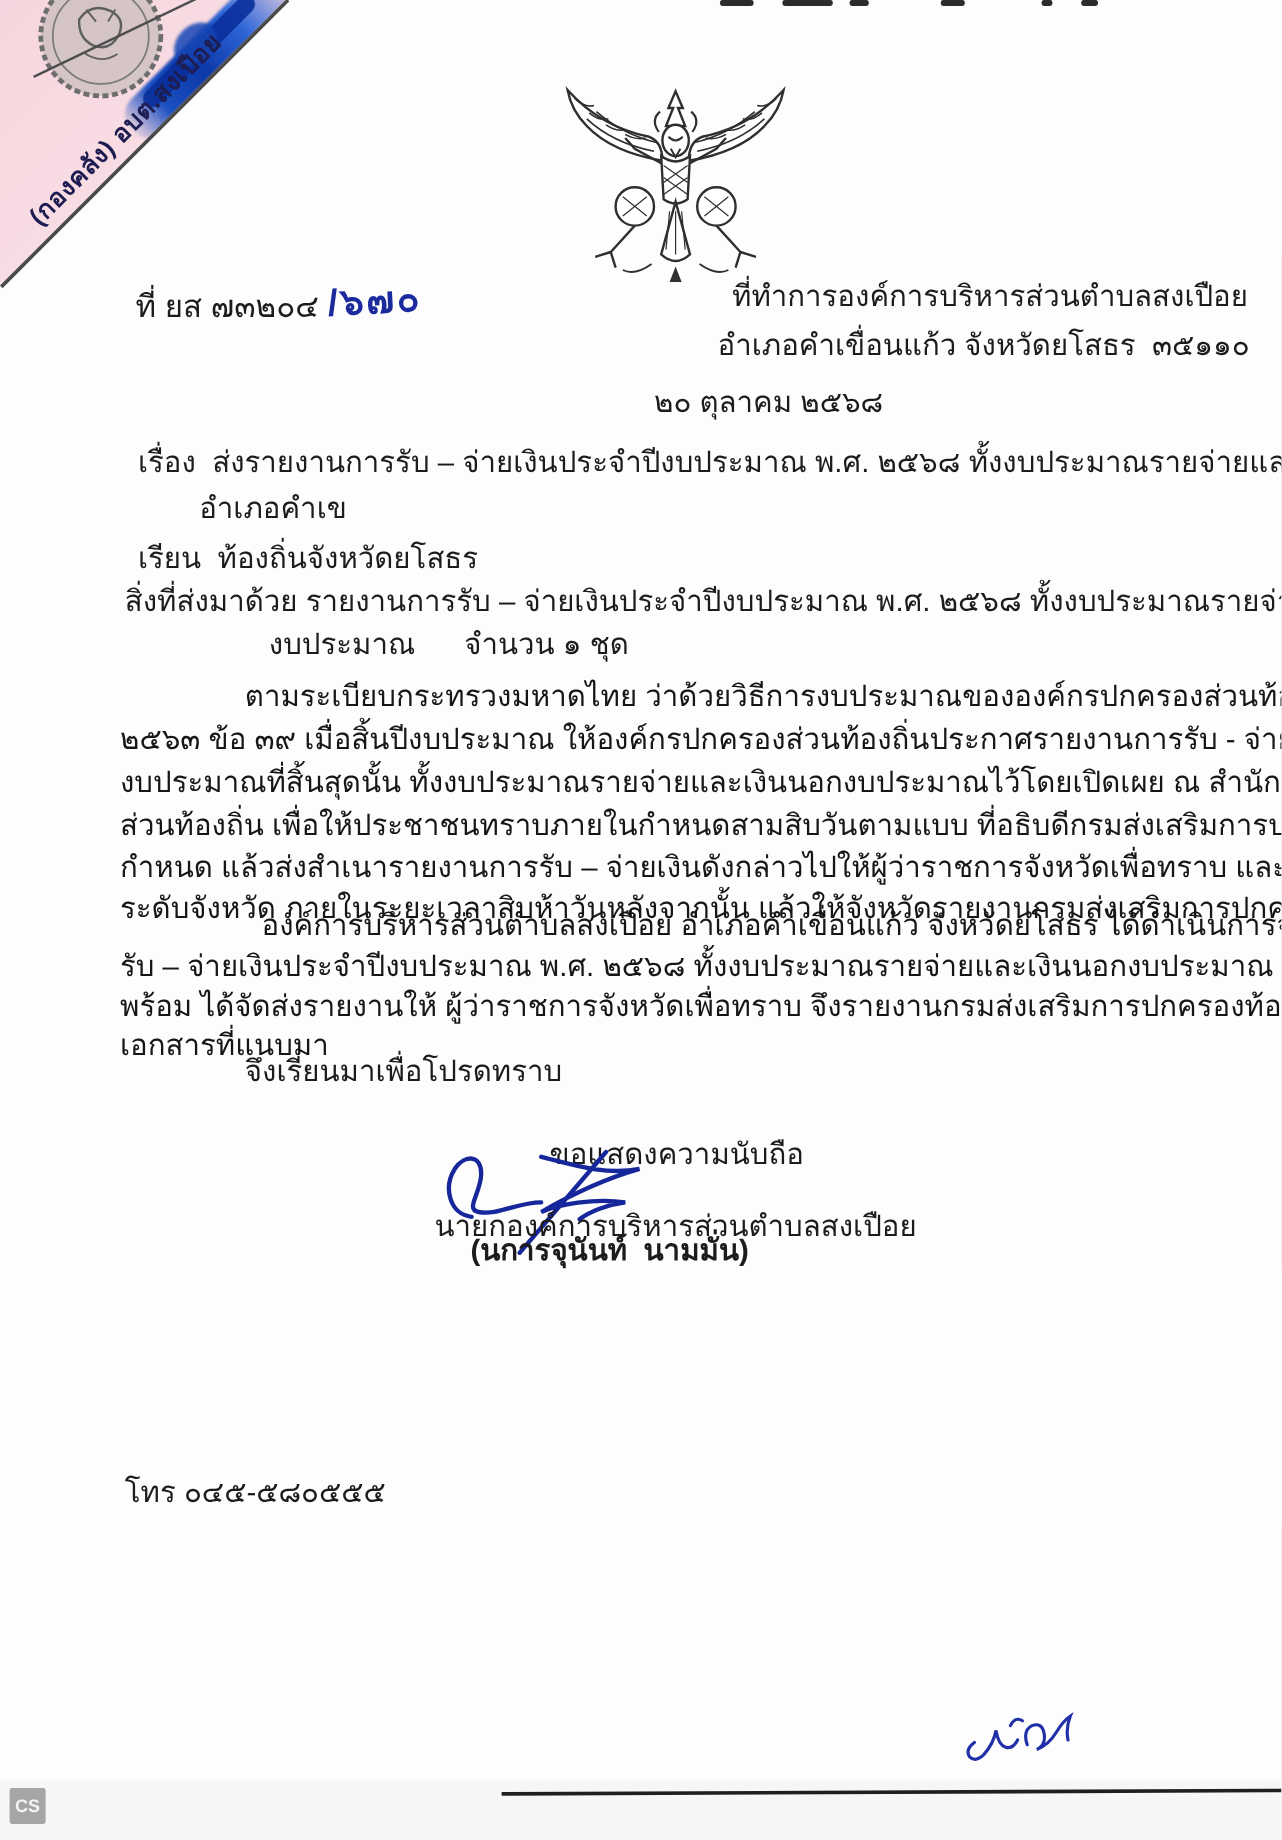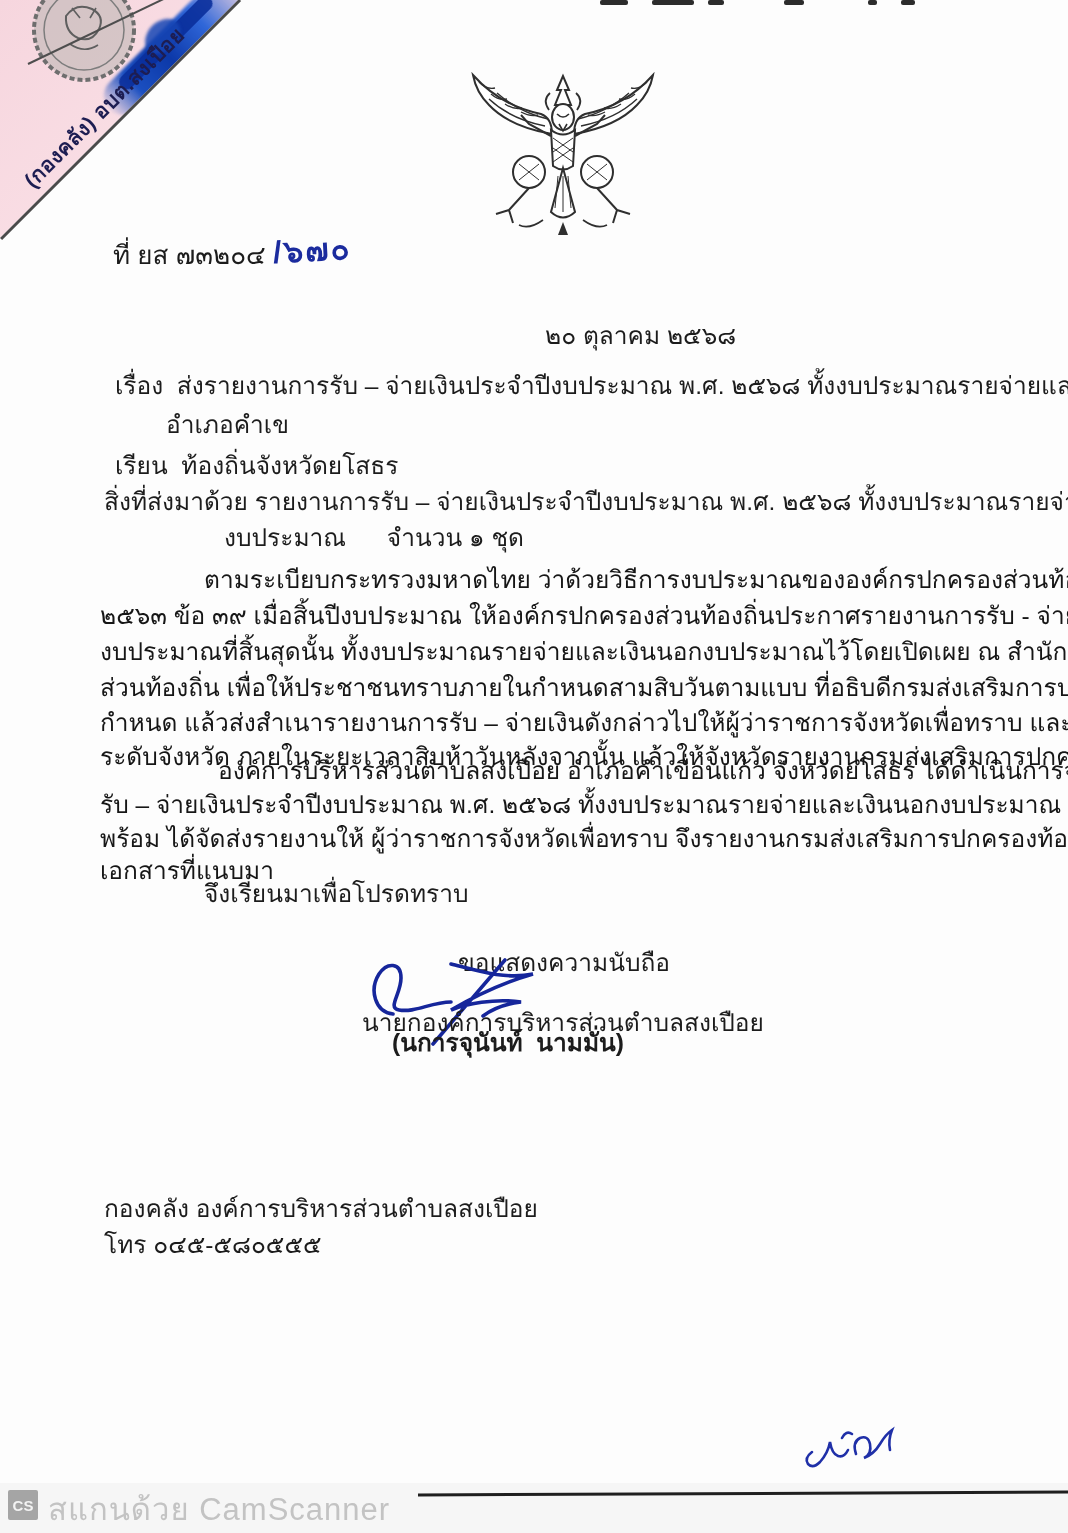--- a/index.html
+++ b/index.html
@@ -105,20 +105,22 @@
     <path d="M74 92 l20 16 M74 108 l20 -16 M142 92 l20 16 M142 108 l20 -16" stroke="#2f2f2f" stroke-width="1" fill="none"></path>
     <path d="M84 116 L64 138 M64 138 l-13 4 M64 138 l4 13 M152 116 L172 138 M172 138 l13 4 M172 138 l-4 13" fill="none" stroke="#2f2f2f" stroke-width="2"></path>
     <path d="M118 96 L106 140 Q118 151 130 140 Z" fill="#fff" stroke="#2f2f2f" stroke-width="2"></path>
     <path d="M113 104 l-3 32 M118 104 l0 36 M123 104 l3 32" stroke="#2f2f2f" stroke-width="1" fill="none"></path>
     <path d="M118 150 L113 163 L123 163 Z" fill="#2f2f2f"></path>
     <path d="M98 148 q-14 10 -24 5 M138 148 q14 10 24 5" fill="none" stroke="#2f2f2f" stroke-width="1.6"></path>
   </svg>
 
   <div class="t" style="left:113px;top:235px;font-size:26px"><span>ที่ ยส ๗๓๒๐๔</span> <span id="letter-no-hand" class="ink">/๖๗๐</span></div>
 
+  <div class="t" style="left:610px;top:233px">ที่ทำการองค์การบริหารส่วนตำบลสงเปือย</div>
+  <div class="t" style="left:598px;top:274px">อำเภอคำเขื่อนแก้ว จังหวัดยโสธร  ๓๕๑๑๐</div>
 
   <div class="t" style="left:545px;top:321px">๒๐ ตุลาคม ๒๕๖๘</div>
 
   <div class="t" style="left:115px;top:371px"><span>เรื่อง</span>  <span>ส่งรายงานการรับ – จ่ายเงินประจำปีงบประมาณ พ.ศ. ๒๕๖๘ ทั้งงบประมาณรายจ่ายและเงินนอก</span></div>
   <div class="t" style="left:166px;top:410px">อำเภอคำเข</div>
 
   <div class="t" style="left:115px;top:451px"><span>เรียน</span>  <span>ท้องถิ่นจังหวัดยโสธร</span></div>
 
   <div class="t" style="left:104px;top:487px"><span>สิ่งที่ส่งมาด้วย</span> <span>รายงานการรับ – จ่ายเงินประจำปีงบประมาณ พ.ศ. ๒๕๖๘ ทั้งงบประมาณรายจ่ายและเงินนอก</span></div>
   <div class="t" style="left:224px;top:523px">งบประมาณ      จำนวน ๑ ชุด</div>
@@ -139,26 +141,24 @@
 
   <div class="t" style="left:458px;top:948px">ขอแสดงความนับถือ</div>
   <svg style="left:355px;top:952px" width="250" height="95" viewBox="0 0 250 95">
     <path d="M38 62 C20 60 14 38 24 22 C32 10 46 10 46 26 C46 42 32 56 44 58 C60 61 76 50 96 50
              M96 12 C120 18 150 28 178 22 C150 30 120 44 96 58 C110 52 140 46 166 50 C150 52 136 58 128 64
              M150 8 L78 92" fill="none" stroke="#16269b" stroke-width="3.6" stroke-linecap="round"></path>
   </svg>
   <div class="t" style="left:392px;top:1028px;font-weight:bold">(นการจุนันท์  นามมั่น)</div>
   <div class="t" style="left:362px;top:1008px">นายกองค์การบริหารส่วนตำบลสงเปือย</div>
 
-  <div class="t" style="left:104px;top:1194px">กองคลัง องค์การบริหารส่วนตำบลสงเปือย</div>
   <div class="t" style="left:104px;top:1230px">โทร ๐๔๕-๕๘๐๕๕๕</div>
 
   <svg style="left:798px;top:1418px" width="115" height="55" viewBox="0 0 115 55">
     <path d="M14 34 q-8 6 -4 12 q5 5 12 -2 q8 -9 10 -20 q2 12 8 14 q6 2 10 -6 M44 20 q4 -8 10 -4
              M58 36 q-4 -12 4 -16 q8 -3 10 6 q2 10 -6 14 q10 -4 16 -14 q6 -10 12 -14 q-4 10 -2 20" fill="none" stroke="#2030a8" stroke-width="2.6" stroke-linecap="round"></path>
   </svg>
 
   <div id="cs-strip"></div>
   <div id="paper-edge"></div>
   <div id="cs-logo">CS</div>
-  <div id="cs-text">สแกนด้วย CamScanner</div>
 
 </div>
 
 </body></html>

